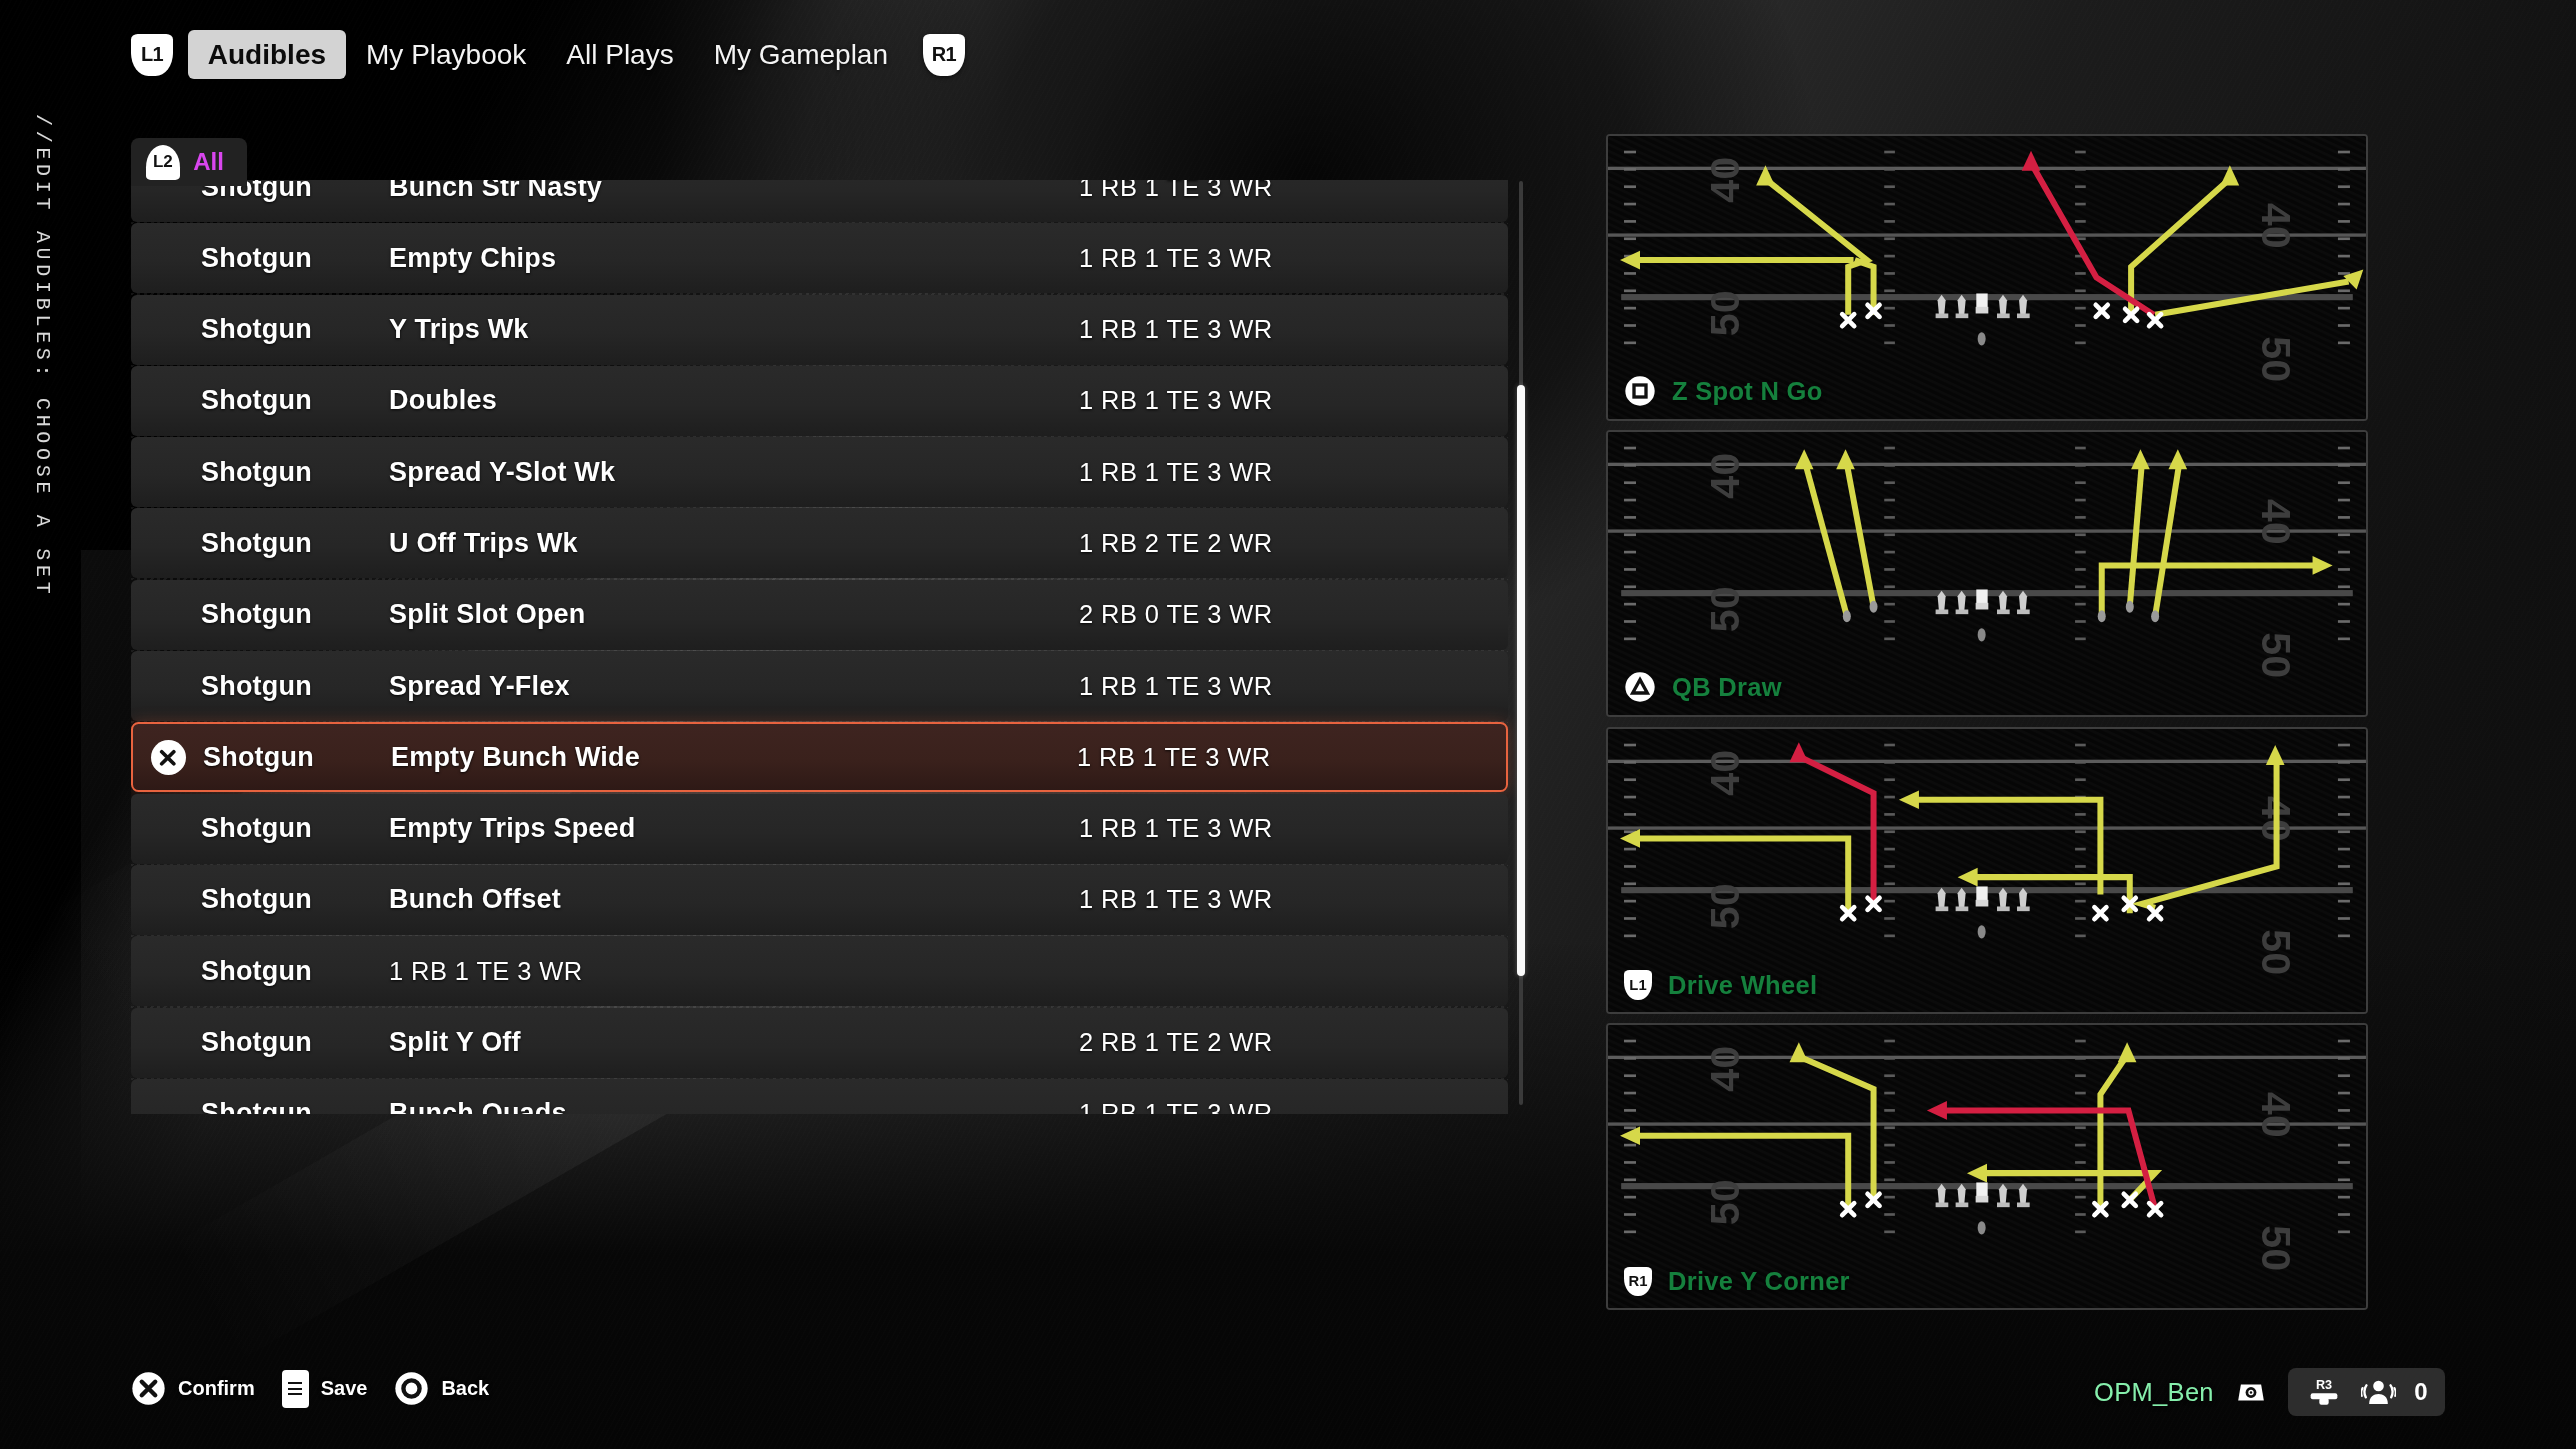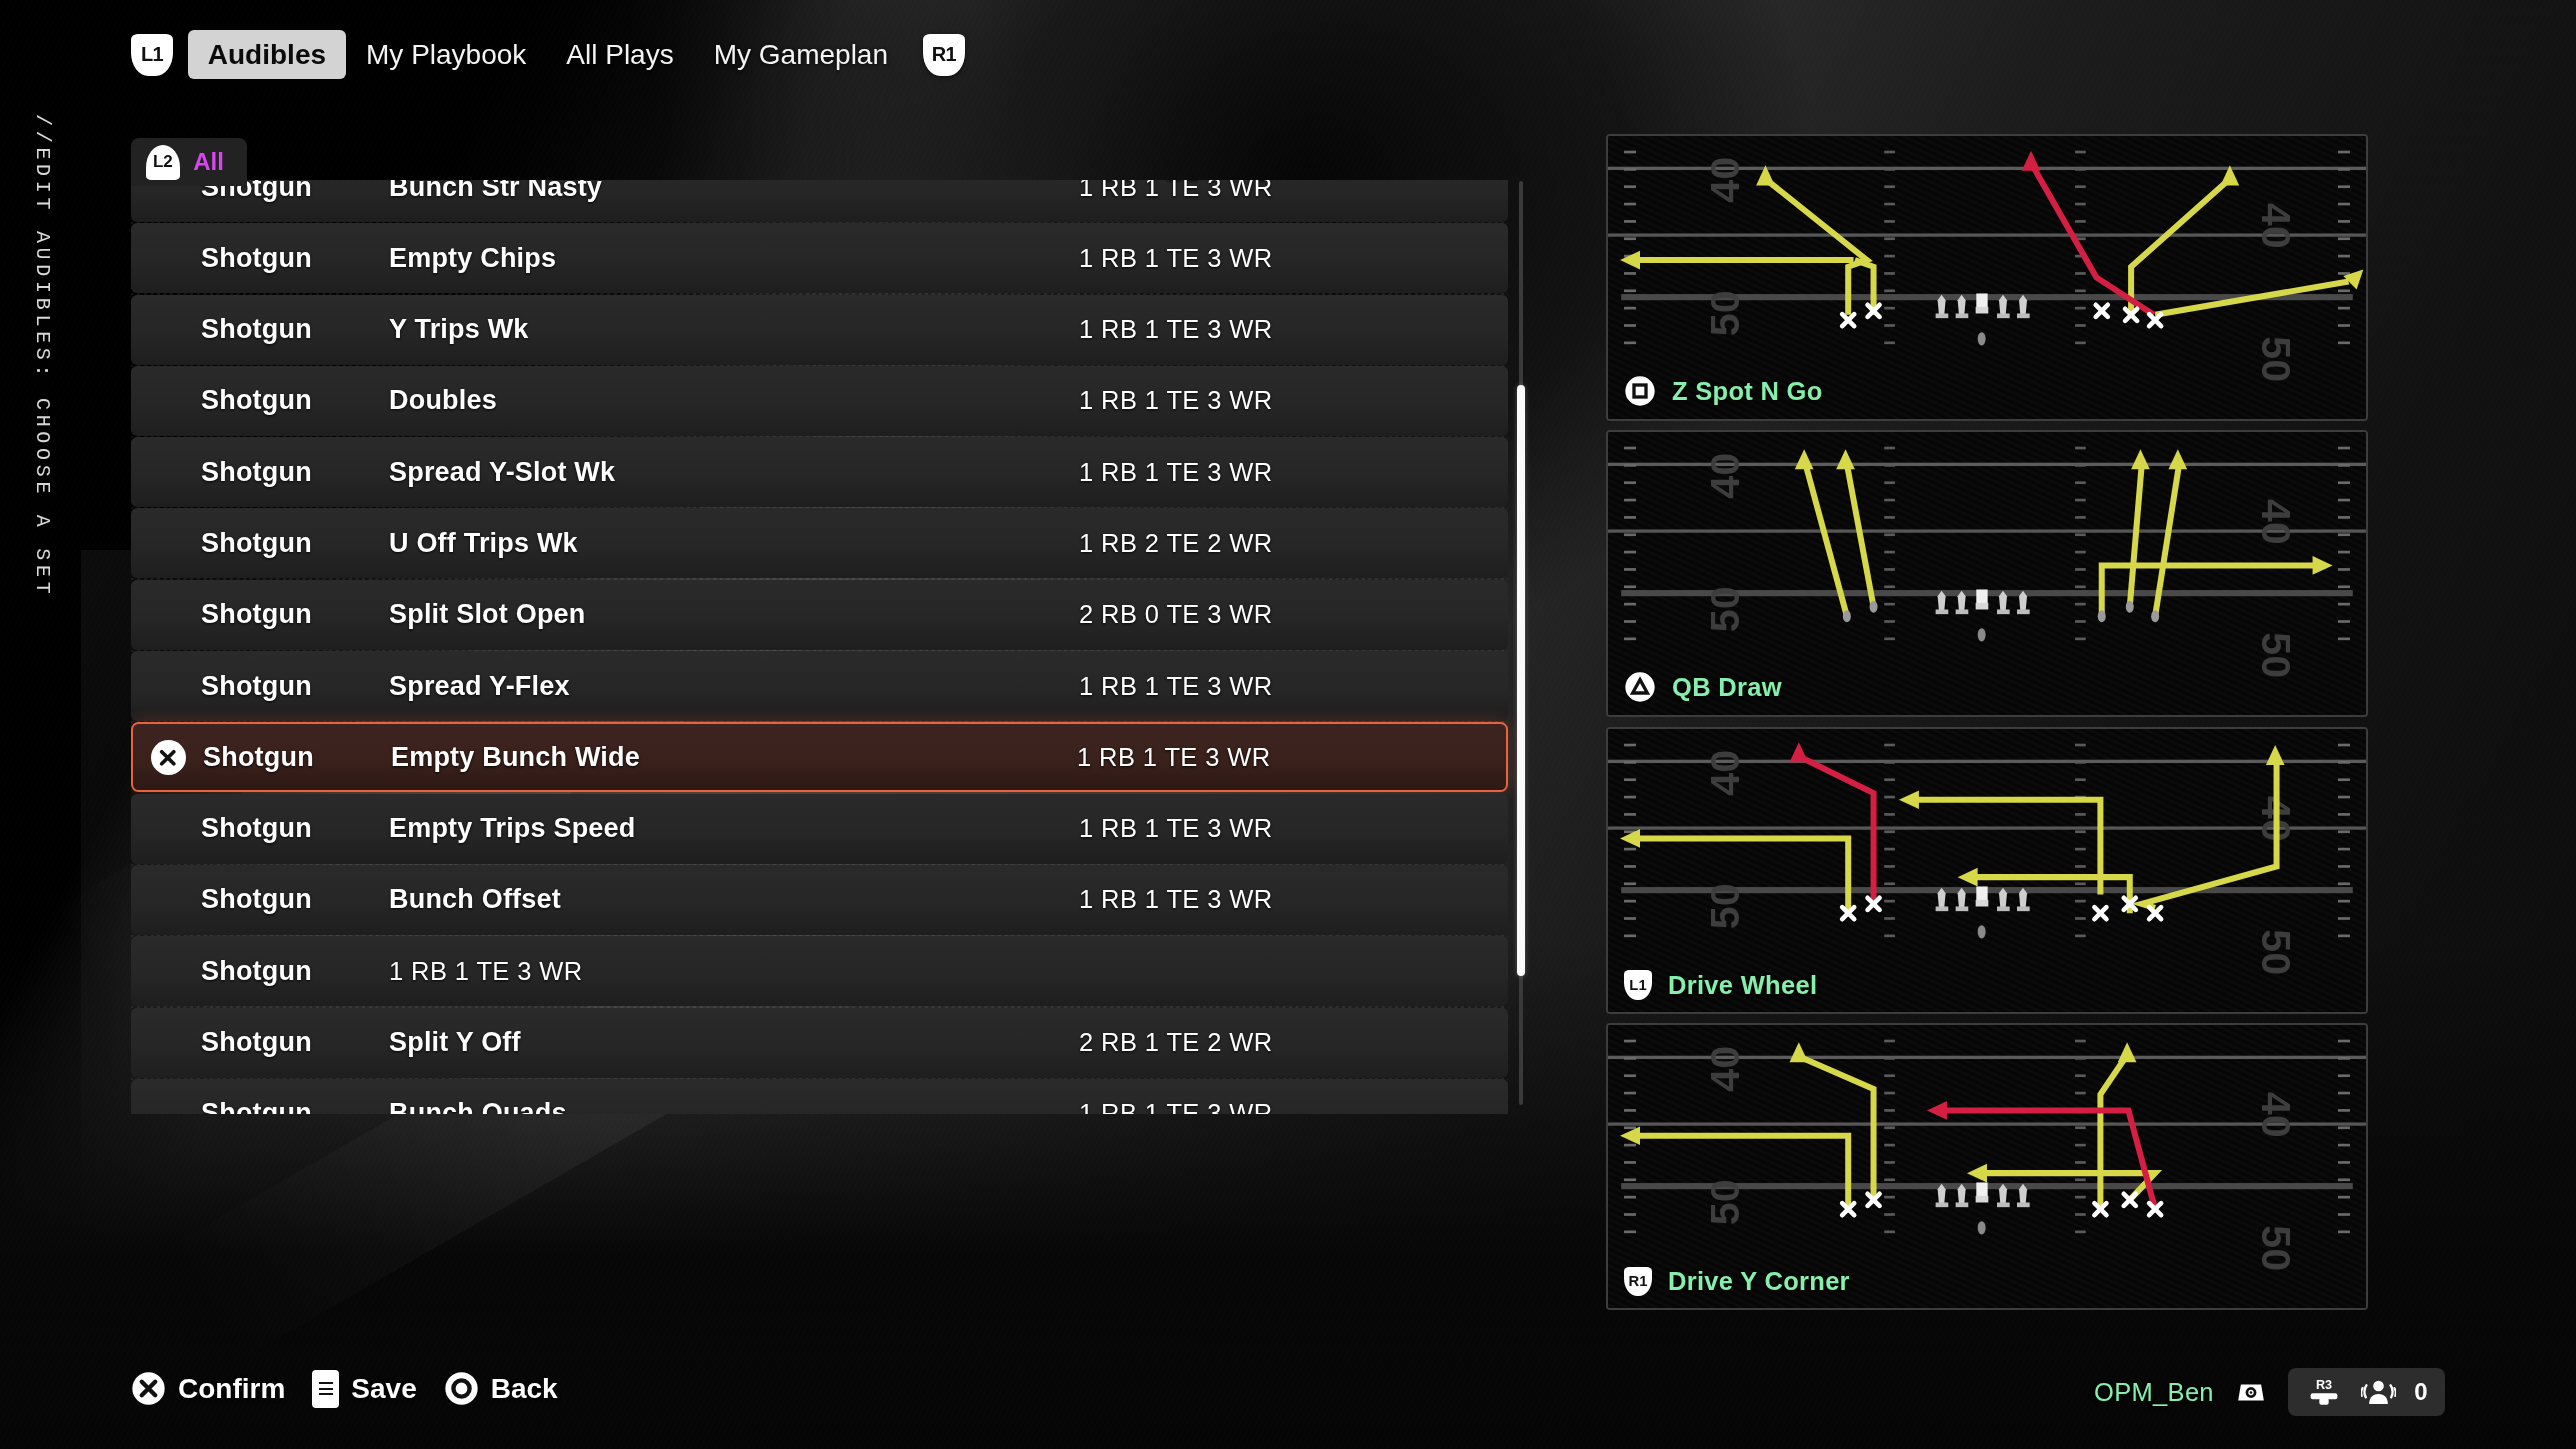--- a/index.html
+++ b/index.html
@@ -111,34 +111,34 @@
 
   
   #plays { position:absolute; left:1606px; top:134px; width:762px; }
   .playcard {
     position:relative; width:762px; height:287px; margin-bottom:9.4px;
     background:#060606; border:2px solid #3d3d3d; border-radius:4px; overflow:hidden;
   }
   .field { position:absolute; inset:0; }
   .playlabel { position:absolute; left:16px; bottom:12px; display:flex; align-items:center; gap:16px; z-index:6; }
   .playlabel .name { font-size:25.5px; font-weight:bold; font-stretch:condensed;
-    text-shadow:0 2px 5.4px rgba(0,0,0,.95); color:#86efac; letter-spacing:0.3px; }
+    text-shadow:0 2px 5.4px rgba(0,0,0,.95); color:#15803d; letter-spacing:0.3px; }
   .btnglyph { width:32px; height:32px; flex:none; }
   .shouldersm {
     width:28px; height:29.5px; background:#fff; color:#111;
     border-radius:5.4px 5.4px 13.4px 13.4px / 4px 4px 17.4px 17.4px;
     display:flex; align-items:center; justify-content:center;
     font-weight:bold; font-size:14.8px; flex:none;
   }
 
   
   #bottombar { position:absolute; left:0; bottom:0; width:2576px; height:94px; }
   #actions { position:absolute; left:131px; top:14.8px; display:flex; align-items:center; gap:27px; }
   .action { display:flex; align-items:center; gap:12px; }
-  .action .txt { font-size:28px; font-weight:bold; font-stretch:condensed;
+  .action .txt { font-size:20px; font-weight:bold; font-stretch:condensed;
     text-shadow:0 1.3px 4px rgba(0,0,0,.9); }
   .circleglyph { width:35px; height:35px; flex:none; }
   .touchpad { width:27px; height:38px; background:#fff; border-radius:4px; flex:none;
     display:flex; flex-direction:column; align-items:center; justify-content:center; gap:3.4px; }
   .touchpad i { display:block; width:13.4px; height:2px; background:#111; }
 
   #userbox { position:absolute; right:131px; top:13.4px; display:flex; align-items:center; gap:20px; }
   #username { font-size:25.5px; font-stretch:condensed; color:#86efac;
     text-shadow:0 1.3px 4px rgba(0,0,0,.9); letter-spacing:0.3px; }
   #micicon { width:34px; height:27px; }

